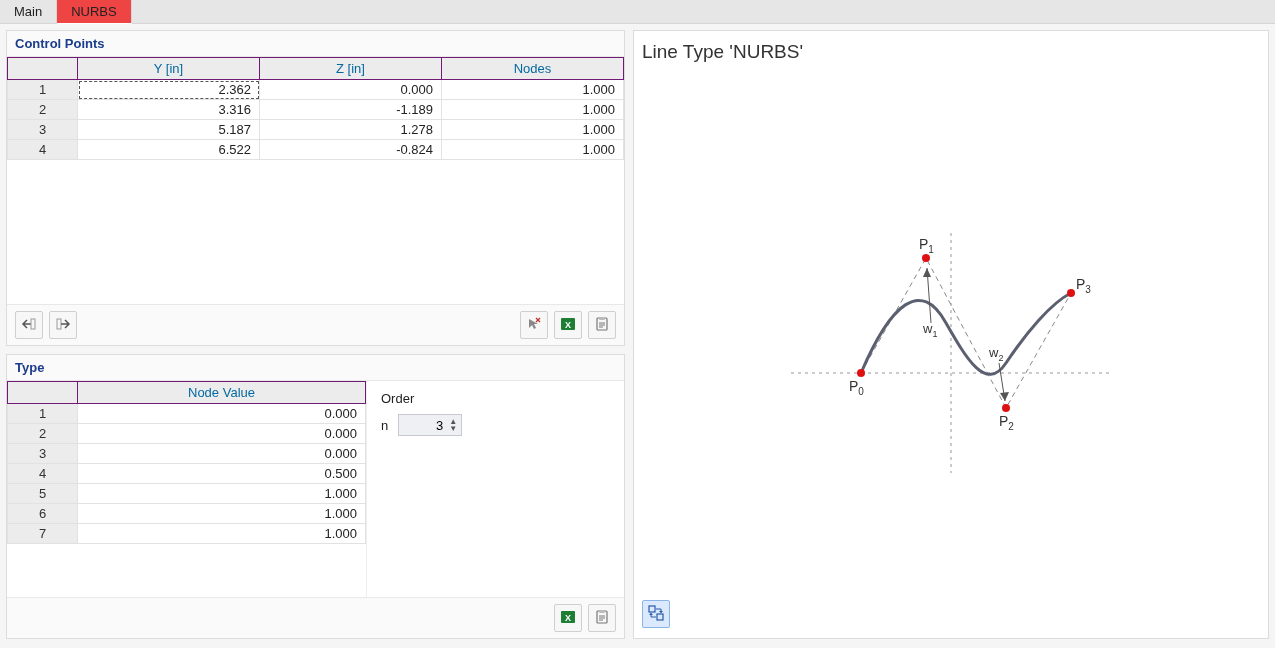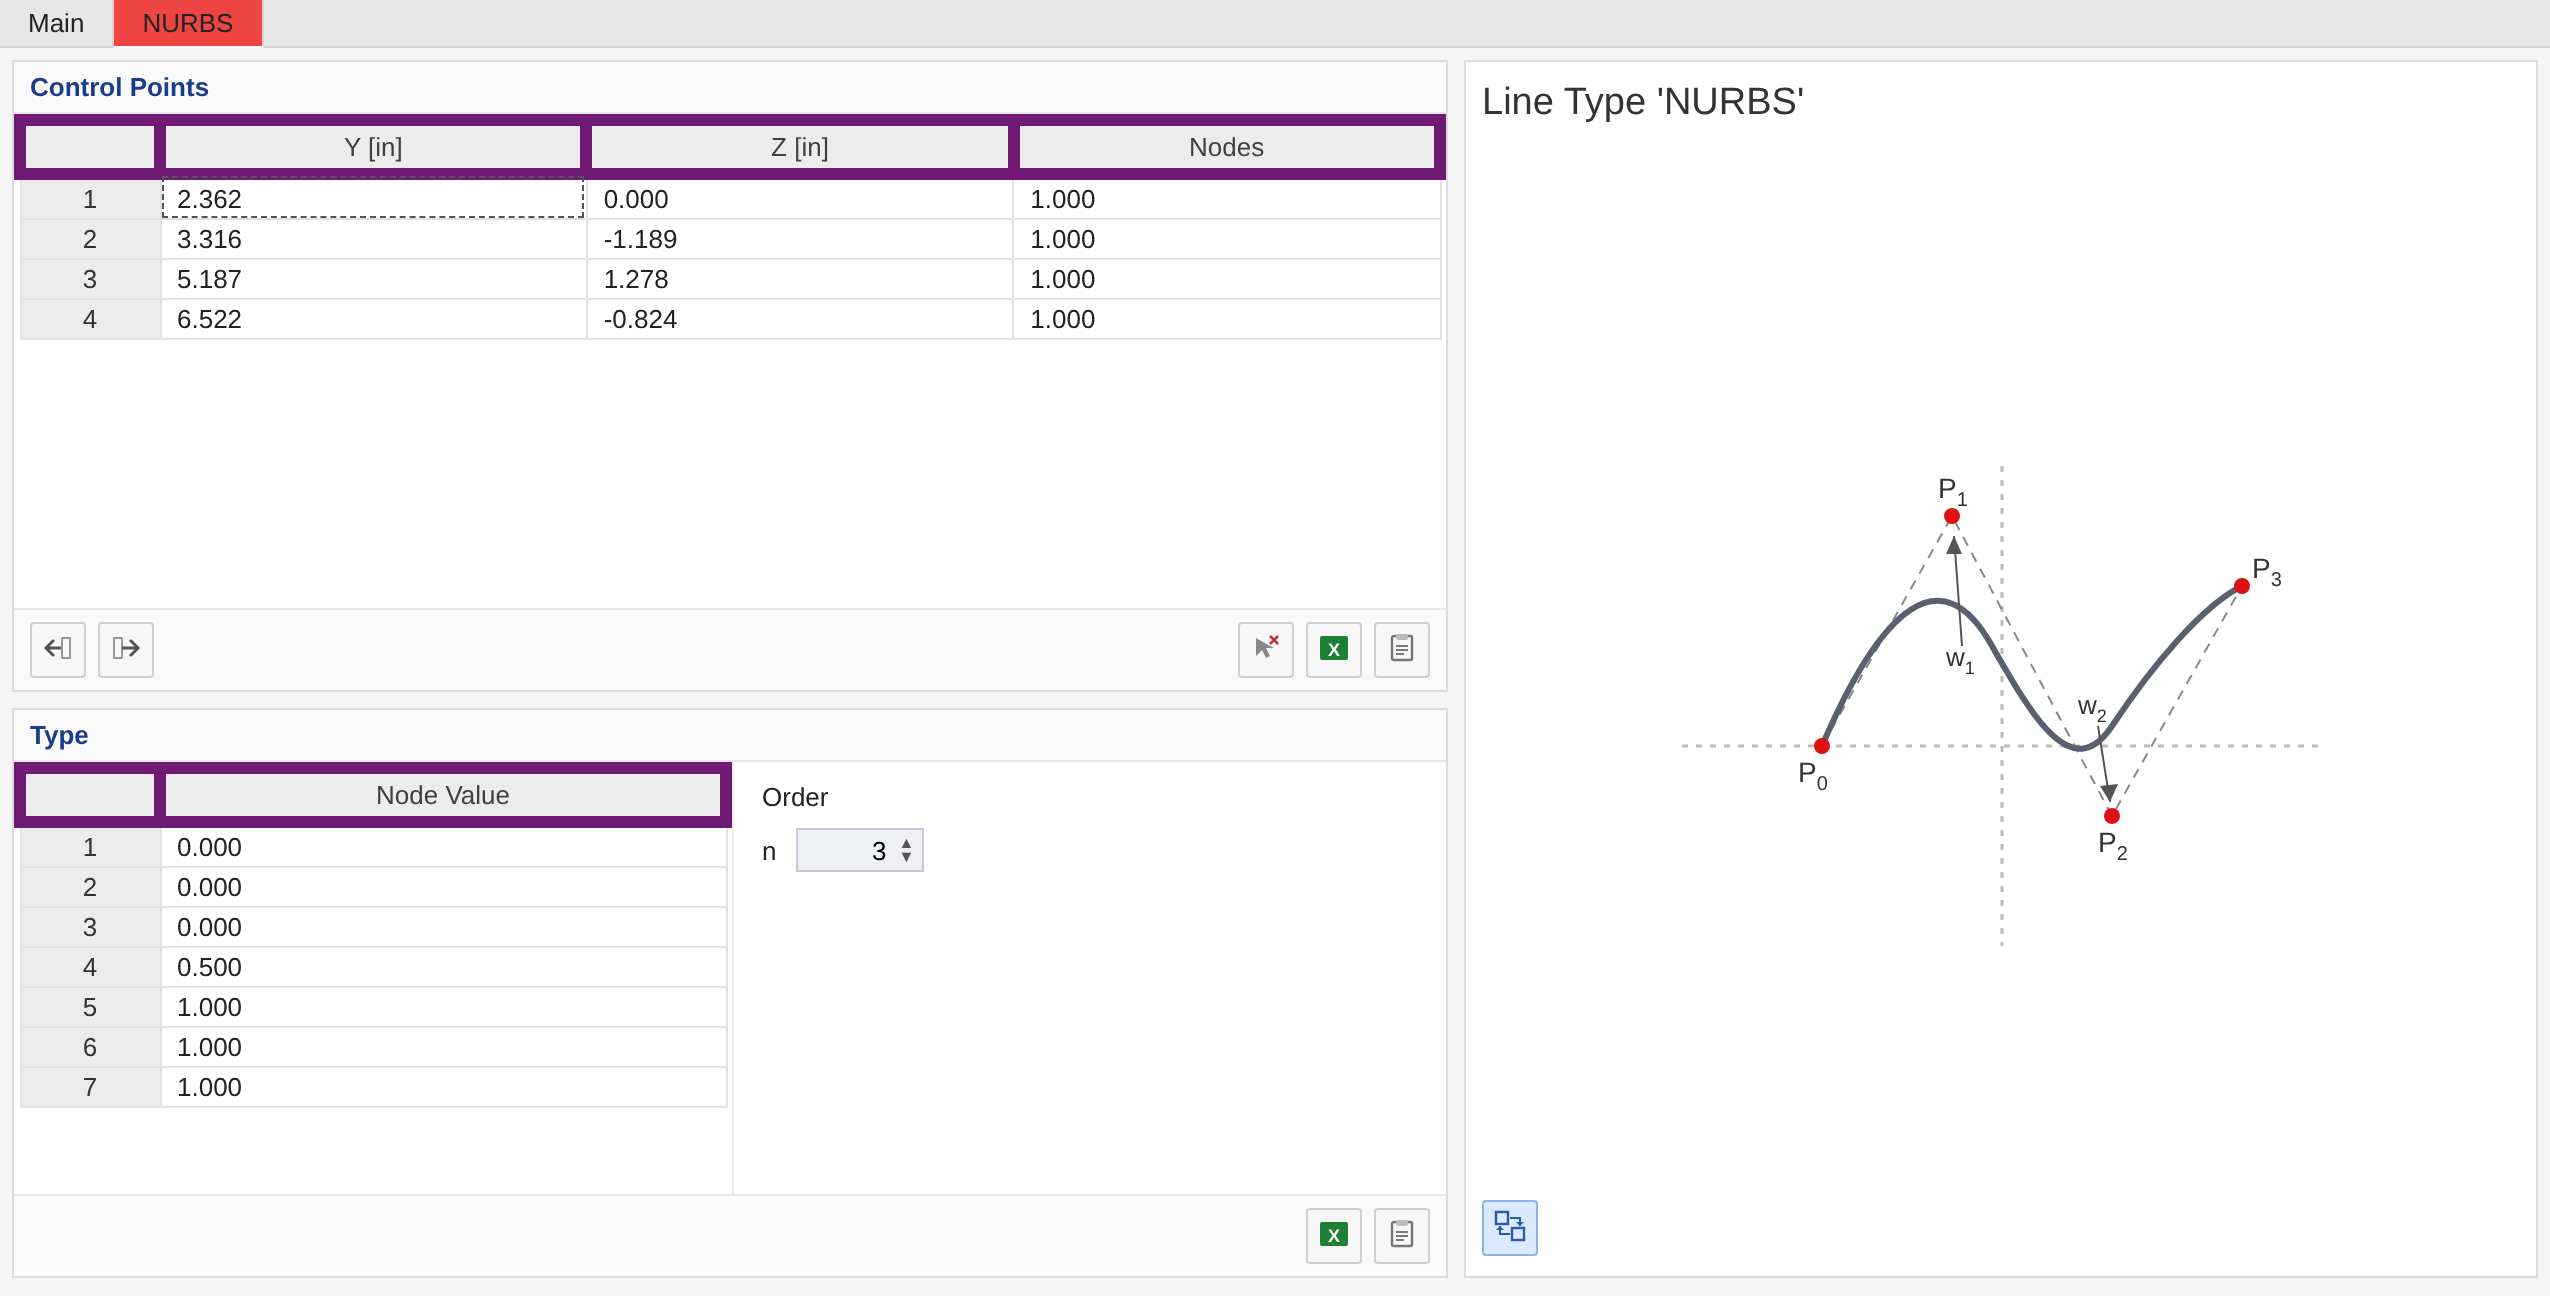--- a/index.html
+++ b/index.html
@@ -32,21 +32,21 @@
   .workarea {
     display: flex;
     gap: 8px;
     padding: 6px 6px 6px 6px;
     height: calc(100% - 27px);
   }
   .left-col {
     display: flex;
     flex-direction: column;
     gap: 8px;
-    width: 718px;
+    width: 619px;
   }
   .panel {
     background: #fff;
     border: 1px solid #dcdcdc;
     display: flex;
     flex-direction: column;
   }
   .panel-title {
     font-weight: bold;
     color: #1a3c8c;
@@ -66,28 +66,29 @@
   }
   .grid-wrap { flex: 1; overflow: auto; padding: 0; }
   table.grid {
     border-collapse: collapse;
     width: 100%;
     table-layout: fixed;
     font-size: 13px;
   }
   .grid th {
     background: #ececec;
-    border: 6px solid #701a75;
+    border: 1px solid #701a75;
     padding: 3px 6px;
     font-weight: normal;
-    color: #404040;
+    color: #0369a1;
   }
   .grid td {
     border: 1px solid #e2e2e2;
     padding: 2px 8px;
+    text-align: right;
     background: #fff;
   }
   .grid td.rownum {
     background: #ececec;
     text-align: center;
     width: 70px;
     color: #333;
   }
   .grid .focus { outline: 1px dashed #555; outline-offset: -2px; }
   .panel-footer {

